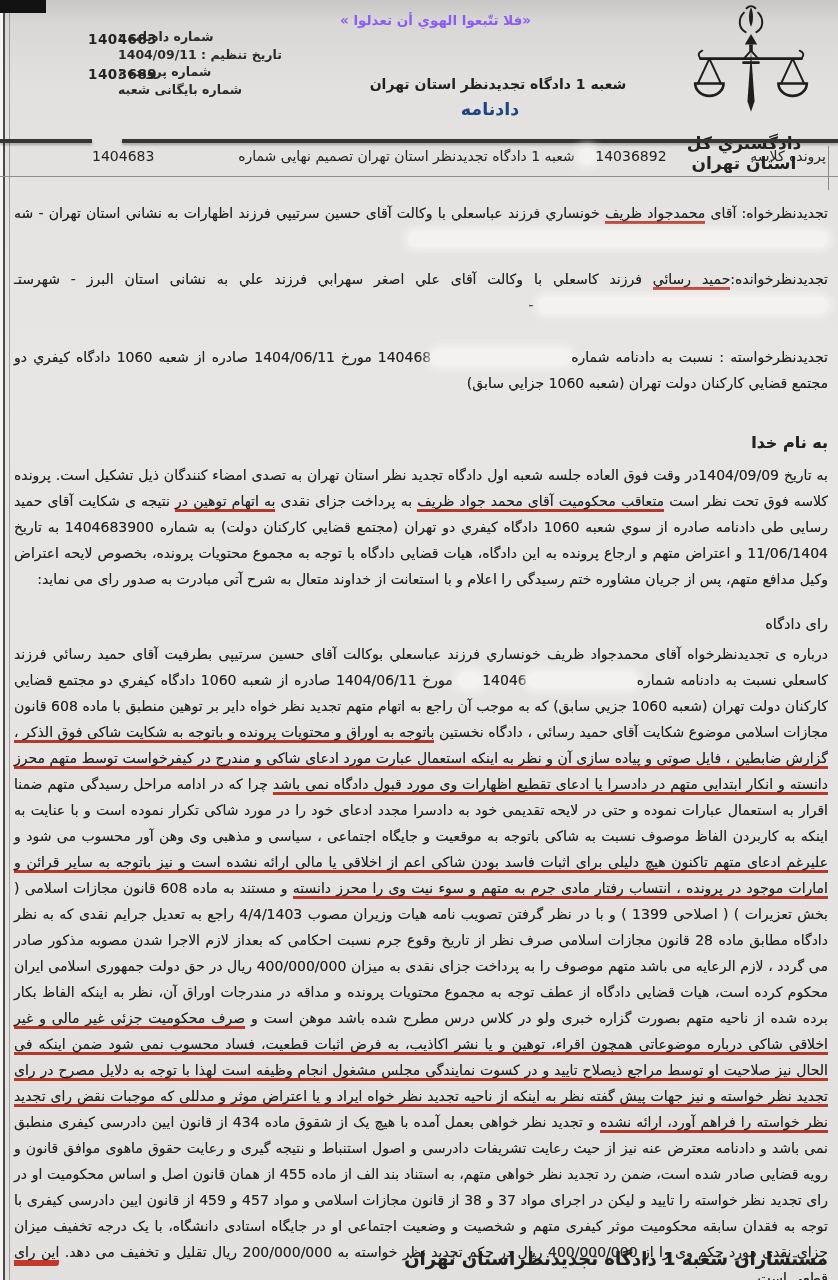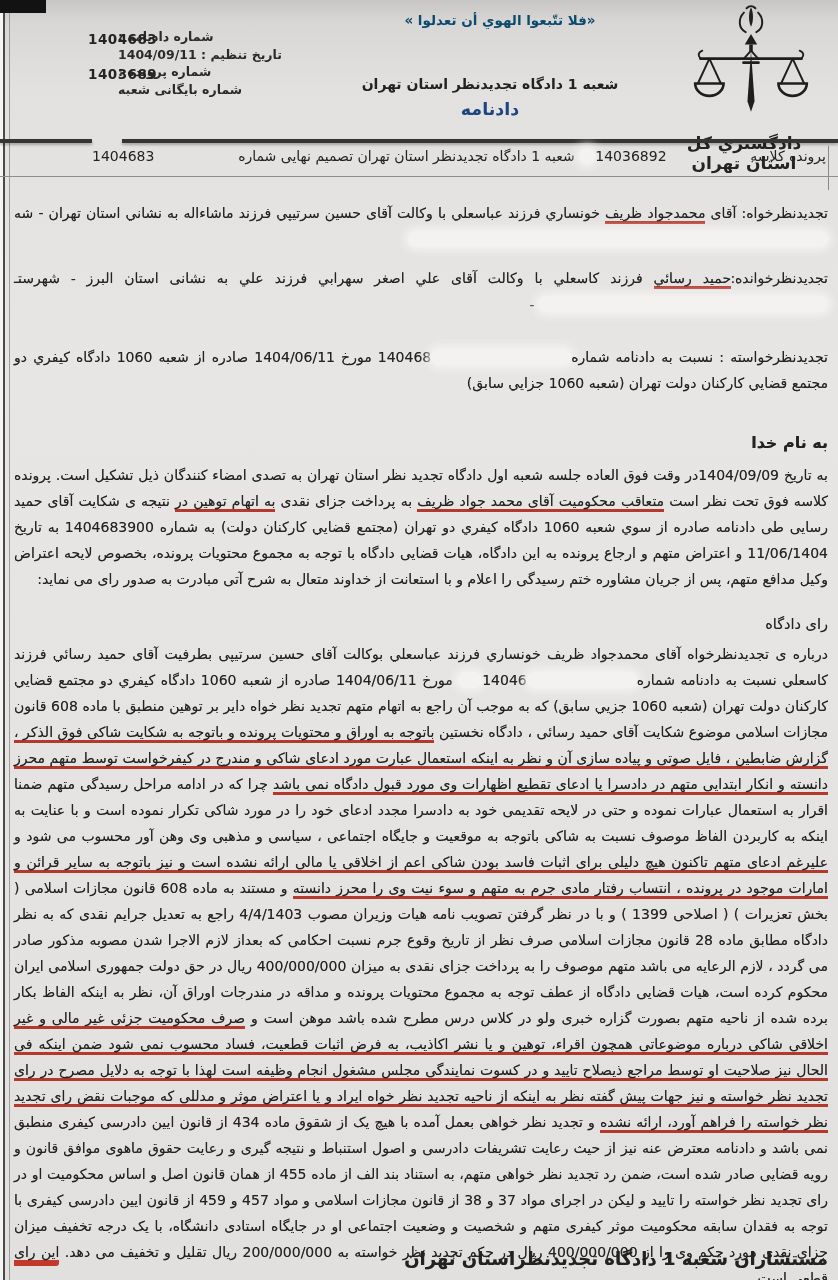--- a/index.html
+++ b/index.html
@@ -14,38 +14,38 @@
   
   .edge-strip{left:0;top:0;bottom:0;width:3px;background:#f5f5f4;}
   .vline1{left:3px;top:0;bottom:0;width:2px;background:#4a4a48;}
   .vline2{left:9px;top:0;bottom:0;width:1px;background:#9d9c9a;}
   .vline-right{right:9px;top:146px;height:44px;width:1px;background:#8a8987;}
   .corner-block{left:0;top:0;width:46px;height:13px;background:#121212;}
   .hr1a{top:139px;left:0;width:92px;height:4px;background:#353533;box-shadow:0 2px 3px rgba(0,0,0,.28);}
   .hr1b{top:139px;left:122px;right:0;height:4px;background:#353533;box-shadow:0 2px 3px rgba(0,0,0,.28);}
   .hr2{top:176px;left:0;right:0;height:1px;background:#8f8e8c;}
   
-  .verse{top:12px;left:340px;width:320px;text-align:center;font-weight:bold;font-size:13.5px;color:#0c4a6e;}
+  .verse{top:12px;left:340px;width:320px;text-align:left;font-weight:bold;font-size:13.5px;color:#8b5cf6;}
   .meta{top:28px;right:500px;width:220px;text-align:left;font-weight:bold;font-size:12.5px;line-height:17.5px;color:#2a2a2a;}
   .meta div{white-space:nowrap;}
   .mval{font-weight:bold;font-size:13.5px;color:#242424;letter-spacing:.5px;}
   .v1{left:88px;top:31px;}
   .v2{left:88px;top:66px;}
-  .branch{top:76px;left:320px;width:340px;text-align:center;font-weight:bold;font-size:14px;color:#222;}
+  .branch{top:76px;left:328px;width:340px;text-align:center;font-weight:bold;font-size:14px;color:#222;}
   .doctype{top:99px;left:320px;width:340px;text-align:center;font-weight:bold;font-size:17.5px;color:#1c4480;}
   .logo{right:26px;top:2px;width:122px;height:124px;}
   .org{right:14px;top:133px;width:160px;text-align:center;font-weight:bold;font-size:17px;color:#242424;}
   
   .caseline{top:148px;left:0;right:0;display:flex;justify-content:space-between;align-items:flex-start;
     padding:0 12px 0 92px;font-size:14px;color:#222;}
   
   .para{right:10px;left:14px;font-size:14px;line-height:26px;text-align:justify;color:#222;
     text-shadow:0 0 .4px rgba(50,50,50,.55);}
   .appellant{top:186px;}
-  .respondent{top:252px;font-family:Liberation Serif, serif;}
+  .respondent{top:252px;}
   .appealed{top:330px;}
   .basmala{top:414px;font-weight:bold;font-size:16px;}
   .intro{top:448px;}
   .rtitle{top:596px;font-size:14.5px;}
   .ruling{top:627px;}
   .sigfooter{top:1228px;font-weight:bold;font-size:18px;text-align:right;}
   
   .ru{border-bottom:3px solid #b5382c;}
   .ru2{border-bottom:6px solid #c2392b;border-radius:0 0 3px 3px;}
   
@@ -109,21 +109,21 @@
 <div class="abs hr1a"></div>
 <div class="abs hr1b"></div>
 
 <div class="abs caseline">
   <span>پرونده کلاسه</span>
   <span><span>14036892</span><span class="gap" style="width: 16px;"></span><span> شعبه 1 دادگاه تجدیدنظر استان تهران تصمیم نهایی شماره</span></span>
   <span>1404683</span>
 </div>
 <div class="abs hr2"></div>
 
-<p class="abs para appellant"><span>تجدیدنظرخواه: آقای </span><span class="ru">محمدجواد ظریف</span><span> خونساري فرزند عباسعلي با وکالت آقای حسین سرتیپي فرزند ماشاءاله به نشاني استان تهران - شه</span><span class="gap" style="width: 420px;"></span></p>
+<p class="abs para appellant"><span>تجدیدنظرخواه: آقای </span><span class="ru">محمدجواد ظریف</span><span> خونساري فرزند عباسعلي با وکالت آقای حسین سرتیپي فرزند اظهارات به نشاني استان تهران - شه</span><span class="gap" style="width: 420px;"></span></p>
 <p class="abs para respondent"><span>تجدیدنظرخوانده:</span><span class="ru">حمید رسائي</span><span> فرزند کاسعلي با وکالت آقای علي اصغر سهرابي فرزند علي به نشانی استان البرز - شهرستـ</span><span class="gap" style="width: 290px;"></span><span> -</span></p>
 
 <p class="abs para appealed"><span>تجدیدنظرخواسته : نسبت به دادنامه شماره</span><span class="gap" style="width: 140px;"></span><span>140468 مورخ 1404/06/11 صادره از شعبه 1060 دادگاه کیفري دو مجتمع قضایي کارکنان دولت تهران (شعبه 1060 جزایي سابق)</span></p>
 
 <p class="abs para basmala">به نام خدا</p>
 <p class="abs para intro"><span>به تاریخ 1404/09/09در وقت فوق العاده جلسه شعبه اول دادگاه تجدید نظر استان تهران به تصدی امضاء کنندگان ذیل تشکیل است. پرونده کلاسه فوق تحت نظر است </span><span class="ru">متعاقب محکومیت آقای محمد جواد ظریف</span><span> به پرداخت جزای نقدی </span><span class="ru">به اتهام توهین در</span><span> نتیجه ی شکایت آقای حمید رسایی طی دادنامه صادره از سوي شعبه 1060 دادگاه کیفري دو تهران (مجتمع قضایي کارکنان دولت) به شماره </span><span>1404683900 به تاریخ 11/06/1404 و اعتراض متهم و ارجاع پرونده به این دادگاه، هیات قضایی دادگاه با توجه به مجموع محتویات پرونده، بخصوص لایحه اعتراض وکیل مدافع متهم، پس از جریان مشاوره ختم رسیدگی را اعلام و با استعانت از خداوند متعال به شرح آتی مبادرت به صدور رای می نماید:</span></p>
 <p class="abs para rtitle">رای دادگاه</p>
 <p class="abs para ruling"><span>درباره ی تجدیدنظرخواه آقای محمدجواد ظریف خونساري فرزند عباسعلي بوکالت آقای حسین سرتیپی بطرفیت آقای حمید رسائي فرزند کاسعلي نسبت به دادنامه شماره</span><span class="gap" style="width: 110px;"></span><span>14046</span><span class="gap" style="width: 24px;"></span><span> مورخ 1404/06/11 صادره از شعبه 1060 دادگاه کیفري دو مجتمع قضایي کارکنان دولت تهران (شعبه 1060 جزیي سابق) که به موجب آن راجع به اتهام متهم تجدید نظر خواه دایر بر توهین منطبق با ماده 608 قانون مجازات اسلامی موضوع شکایت آقای حمید رسائی ، دادگاه نخستین </span><span class="ru">باتوجه به اوراق و محتویات پرونده و باتوجه به شکایت شاکی فوق الذکر ، گزارش ضابطین ، فایل صوتی و پیاده سازی آن و نظر به اینکه استعمال عبارت مورد ادعای شاکی و مندرج در کیفرخواست توسط متهم محرز دانسته و انکار ابتدایی متهم در دادسرا یا ادعای تقطیع اظهارات وی مورد قبول دادگاه نمی باشد</span><span> چرا که در ادامه مراحل رسیدگی متهم ضمنا اقرار به استعمال عبارات نموده و حتی در لایحه تقدیمی خود به دادسرا مجدد ادعای خود را در مورد شاکی تکرار نموده است و با عنایت به اینکه به کاربردن الفاظ موصوف نسبت به شاکی باتوجه به موقعیت و جایگاه اجتماعی ، سیاسی و مذهبی وی وهن آور محسوب می شود و </span><span class="ru">علیرغم ادعای متهم تاکنون هیچ دلیلی برای اثبات فاسد بودن شاکی اعم از اخلاقی یا مالی ارائه نشده است و نیز باتوجه به سایر قرائن و امارات موجود در پرونده ، انتساب رفتار مادی جرم به متهم و سوء نیت وی را محرز دانسته</span><span> و مستند به ماده 608 قانون مجازات اسلامی ( بخش تعزیرات ) ( اصلاحی 1399 ) و با در نظر گرفتن تصویب نامه هیات وزیران مصوب 4/4/1403 راجع به تعدیل جرایم نقدی که به نظر دادگاه مطابق ماده 28 قانون مجازات اسلامی صرف نظر از تاریخ وقوع جرم نسبت احکامی که بعداز لازم الاجرا شدن مصوبه مذکور صادر می گردد ، لازم الرعایه می باشد متهم موصوف را به پرداخت جزای نقدی به میزان 400/000/000 ریال در حق دولت جمهوری اسلامی ایران محکوم کرده است، هیات قضایی دادگاه از عطف توجه به مجموع محتویات پرونده و مداقه در مندرجات اوراق آن، نظر به اینکه الفاظ بکار برده شده از ناحیه متهم بصورت گزاره خبری ولو در کلاس درس مطرح شده باشد موهن است و </span><span class="ru">صرف محکومیت جزئی غیر مالی و غیر اخلاقی شاکی درباره موضوعاتی همچون اقراء، توهین و یا نشر اکاذیب، به فرض اثبات قطعیت، فساد محسوب نمی شود ضمن اینکه فی الحال نیز صلاحیت او توسط مراجع ذیصلاح تایید و در کسوت نمایندگی مجلس مشغول انجام وظیفه است لهذا با توجه به دلایل مصرح در رای تجدید نظر خواسته و نیز جهات پیش گفته نظر به اینکه از ناحیه تجدید نظر خواه ایراد و یا اعتراض موثر و مدللی که موجبات نقض رای تجدید نظر خواسته را فراهم آورد، ارائه نشده</span><span> و تجدید نظر خواهی بعمل آمده با هیچ یک از شقوق ماده 434 از قانون ایین دادرسی کیفری منطبق نمی باشد و دادنامه معترض عنه نیز از حیث رعایت تشریفات دادرسی و اصول استنباط و نتیجه گیری و رعایت حقوق ماهوی موافق قانون و رویه قضایی صادر شده است، ضمن رد تجدید نظر خواهی متهم، به استناد بند الف از ماده 455 از همان قانون اصل و اساس محکومیت او در رای تجدید نظر خواسته را تایید و لیکن در اجرای مواد 37 و 38 از قانون مجازات اسلامی و مواد 457 و 459 از قانون ایین دادرسی کیفری با توجه به فقدان سابقه محکومیت موثر کیفری متهم و شخصیت و وضعیت اجتماعی او در جایگاه استادی دانشگاه، با یک درجه تخفیف میزان جزای نقدی مورد حکم وی را از 400/000/000 ریال در حکم تجدید نظر خواسته به 200/000/000 ریال تقلیل و تخفیف می دهد. </span><span class="ru2">این رای قطعی است.</span></p>
 
 <p class="abs para sigfooter">مستشاران شعبه 1 دادگاه تجدیدنظراستان تهران</p>

